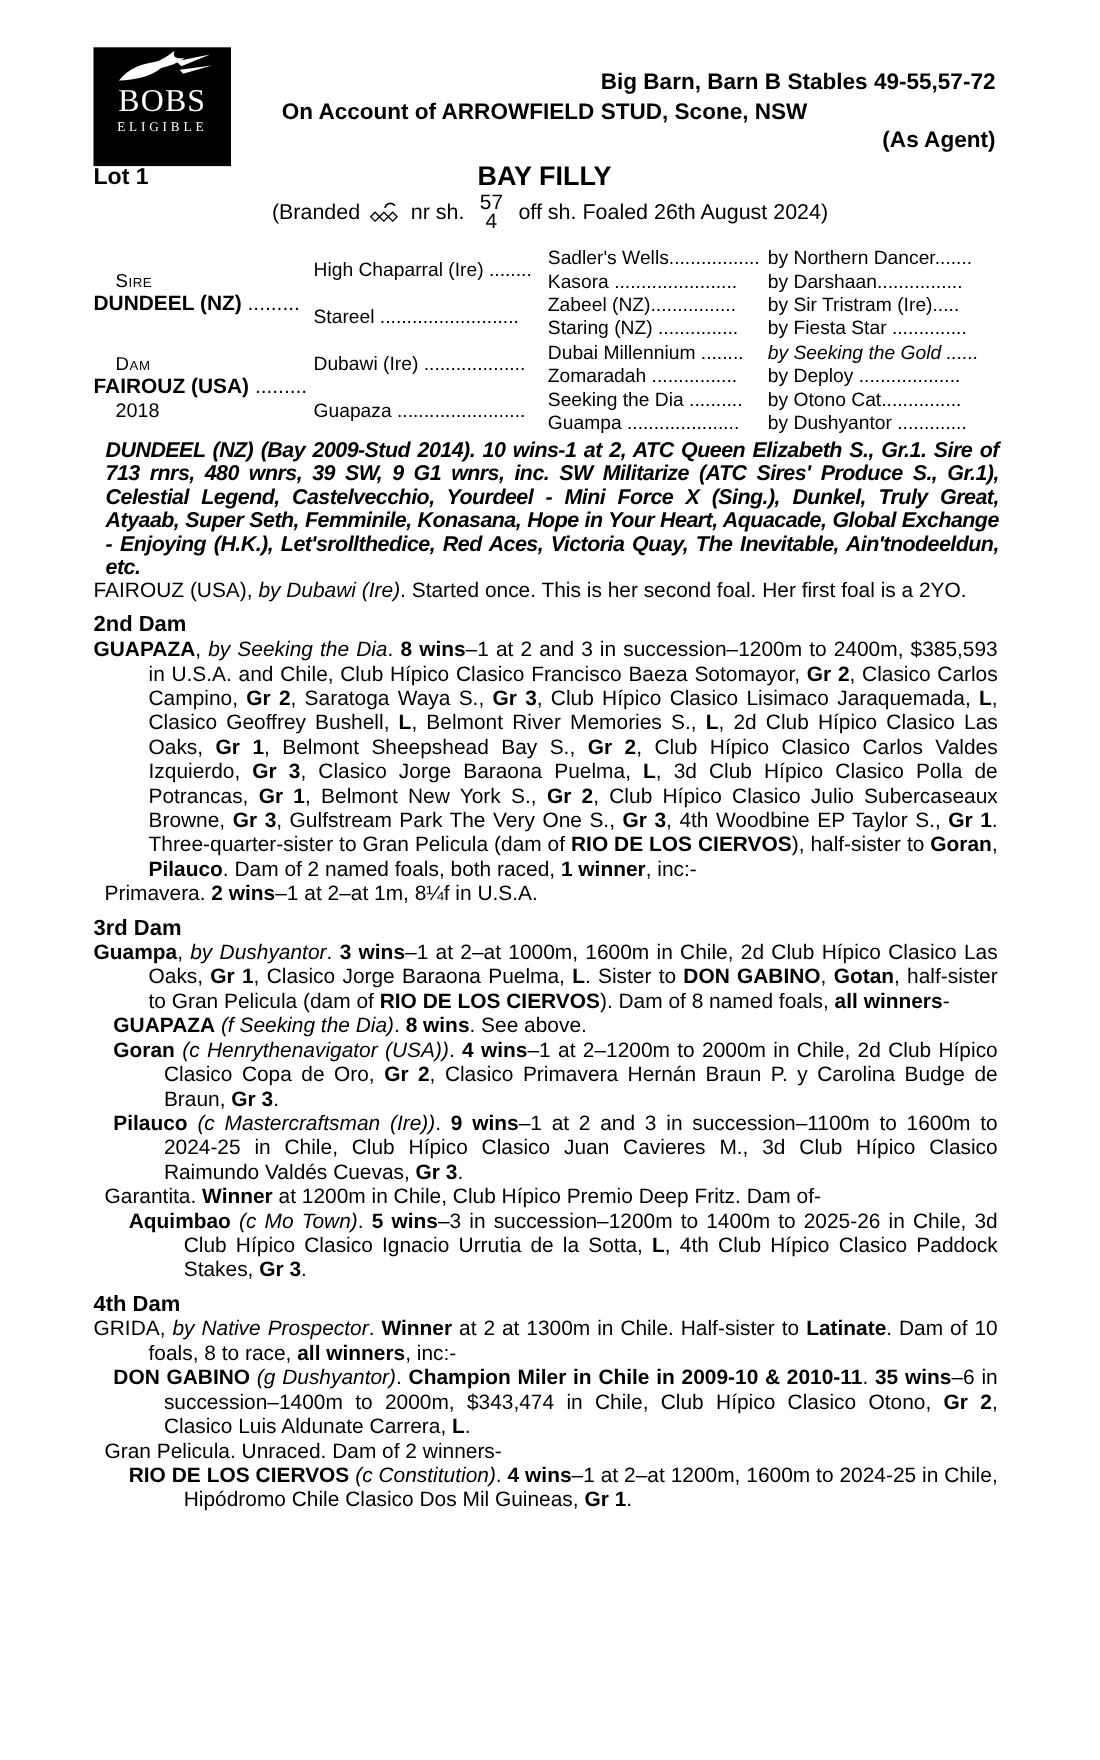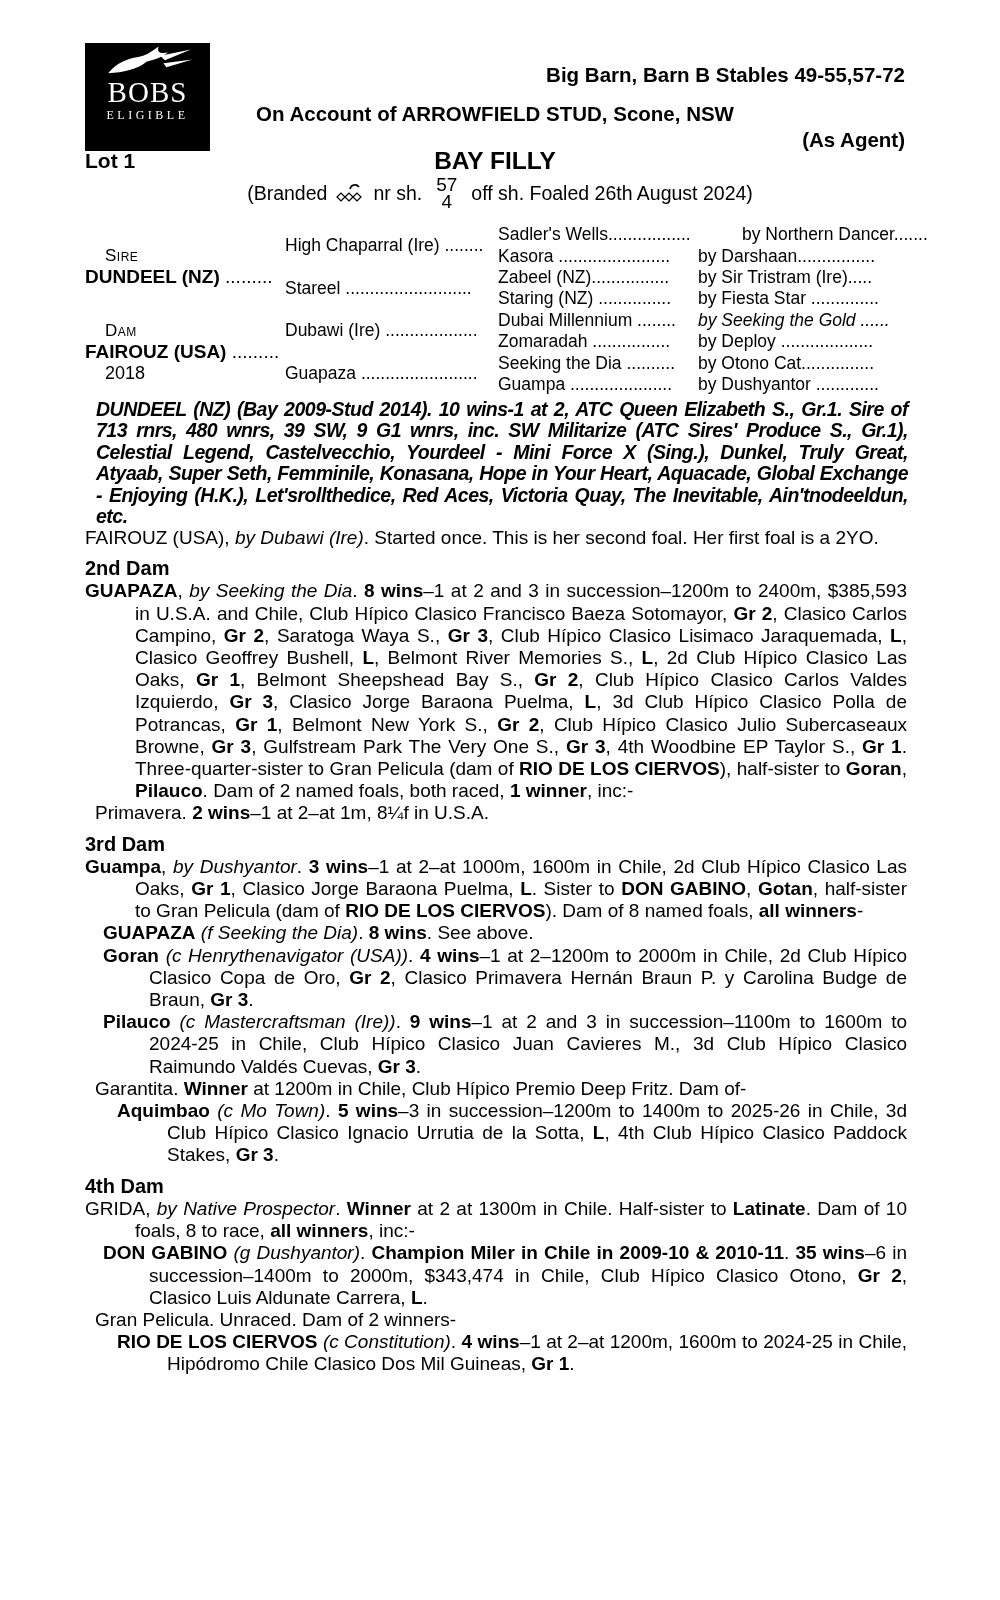--- a/index.html
+++ b/index.html
@@ -22,21 +22,21 @@
   .logo-subtitle {
     font-family:"Liberation Serif","DejaVu Serif",serif;
     font-size:12px; letter-spacing:3.5px; line-height:16px;
   }
   
   .header-lines {
     position:absolute; left:85px; width:820px; top:62px;
     font-weight:bold; font-size:20.5px; line-height:25px;
   }
   .stable-line { text-align:right; }
-  .account-line { text-align:center; margin-top:14px; }
+  .account-line { text-align:center; margin-top:2px; }
   .agent-line { text-align:right; margin-top:1px; }
   .lot-title-row { position:absolute; left:85px; width:820px; top:147px; }
   .lot-label { position:absolute; left:0; top:2px; font-weight:bold; font-size:21px; }
   .horse-title { text-align:center; font-weight:bold; font-size:24.5px; }
   .branded-row {
     position:absolute; left:85px; width:830px; top:176px;
     display:flex; justify-content:center; align-items:center; gap:8px;
     font-size:19.5px;
   }
   .brand-mark svg { width:30px; height:22px; display:block; }
@@ -130,21 +130,21 @@
       <div class="ped-gen" style="grid-row: 5 / span 4;">
         <div class="gen-label">Dam</div>
         <div class="gen-name"><span>FAIROUZ (USA)</span><span class="dots"> .........</span></div>
         <div class="gen-year">2018</div>
       </div>
       <div class="ped-parent" style="grid-row: 1 / span 2;">High Chaparral (Ire) ........</div>
       <div class="ped-parent" style="grid-row: 3 / span 2;">Stareel ..........................</div>
       <div class="ped-parent" style="grid-row: 5 / span 2;">Dubawi (Ire) ...................</div>
       <div class="ped-parent" style="grid-row: 7 / span 2;">Guapaza ........................</div>
       <div class="ped-gp-name" style="grid-row: 1;">Sadler's Wells.................</div>
-      <div class="ped-gp-sire" style="grid-row: 1; margin-left: 44px;">by Northern Dancer.......</div>
+      <div class="ped-gp-sire" style="grid-row: 1;">by Northern Dancer.......</div>
       <div class="ped-gp-name" style="grid-row: 2;">Kasora .......................</div>
       <div class="ped-gp-sire" style="grid-row: 2;">by Darshaan................</div>
       <div class="ped-gp-name" style="grid-row: 3;">Zabeel (NZ)................</div>
       <div class="ped-gp-sire" style="grid-row: 3;">by Sir Tristram (Ire).....</div>
       <div class="ped-gp-name" style="grid-row: 4;">Staring (NZ) ...............</div>
       <div class="ped-gp-sire" style="grid-row: 4;">by Fiesta Star ..............</div>
       <div class="ped-gp-name" style="grid-row: 5;">Dubai Millennium ........</div>
       <div class="ped-gp-sire" style="grid-row: 5; font-style: italic;">by Seeking the Gold ......</div>
       <div class="ped-gp-name" style="grid-row: 6;">Zomaradah ................</div>
       <div class="ped-gp-sire" style="grid-row: 6;">by Deploy ...................</div>

